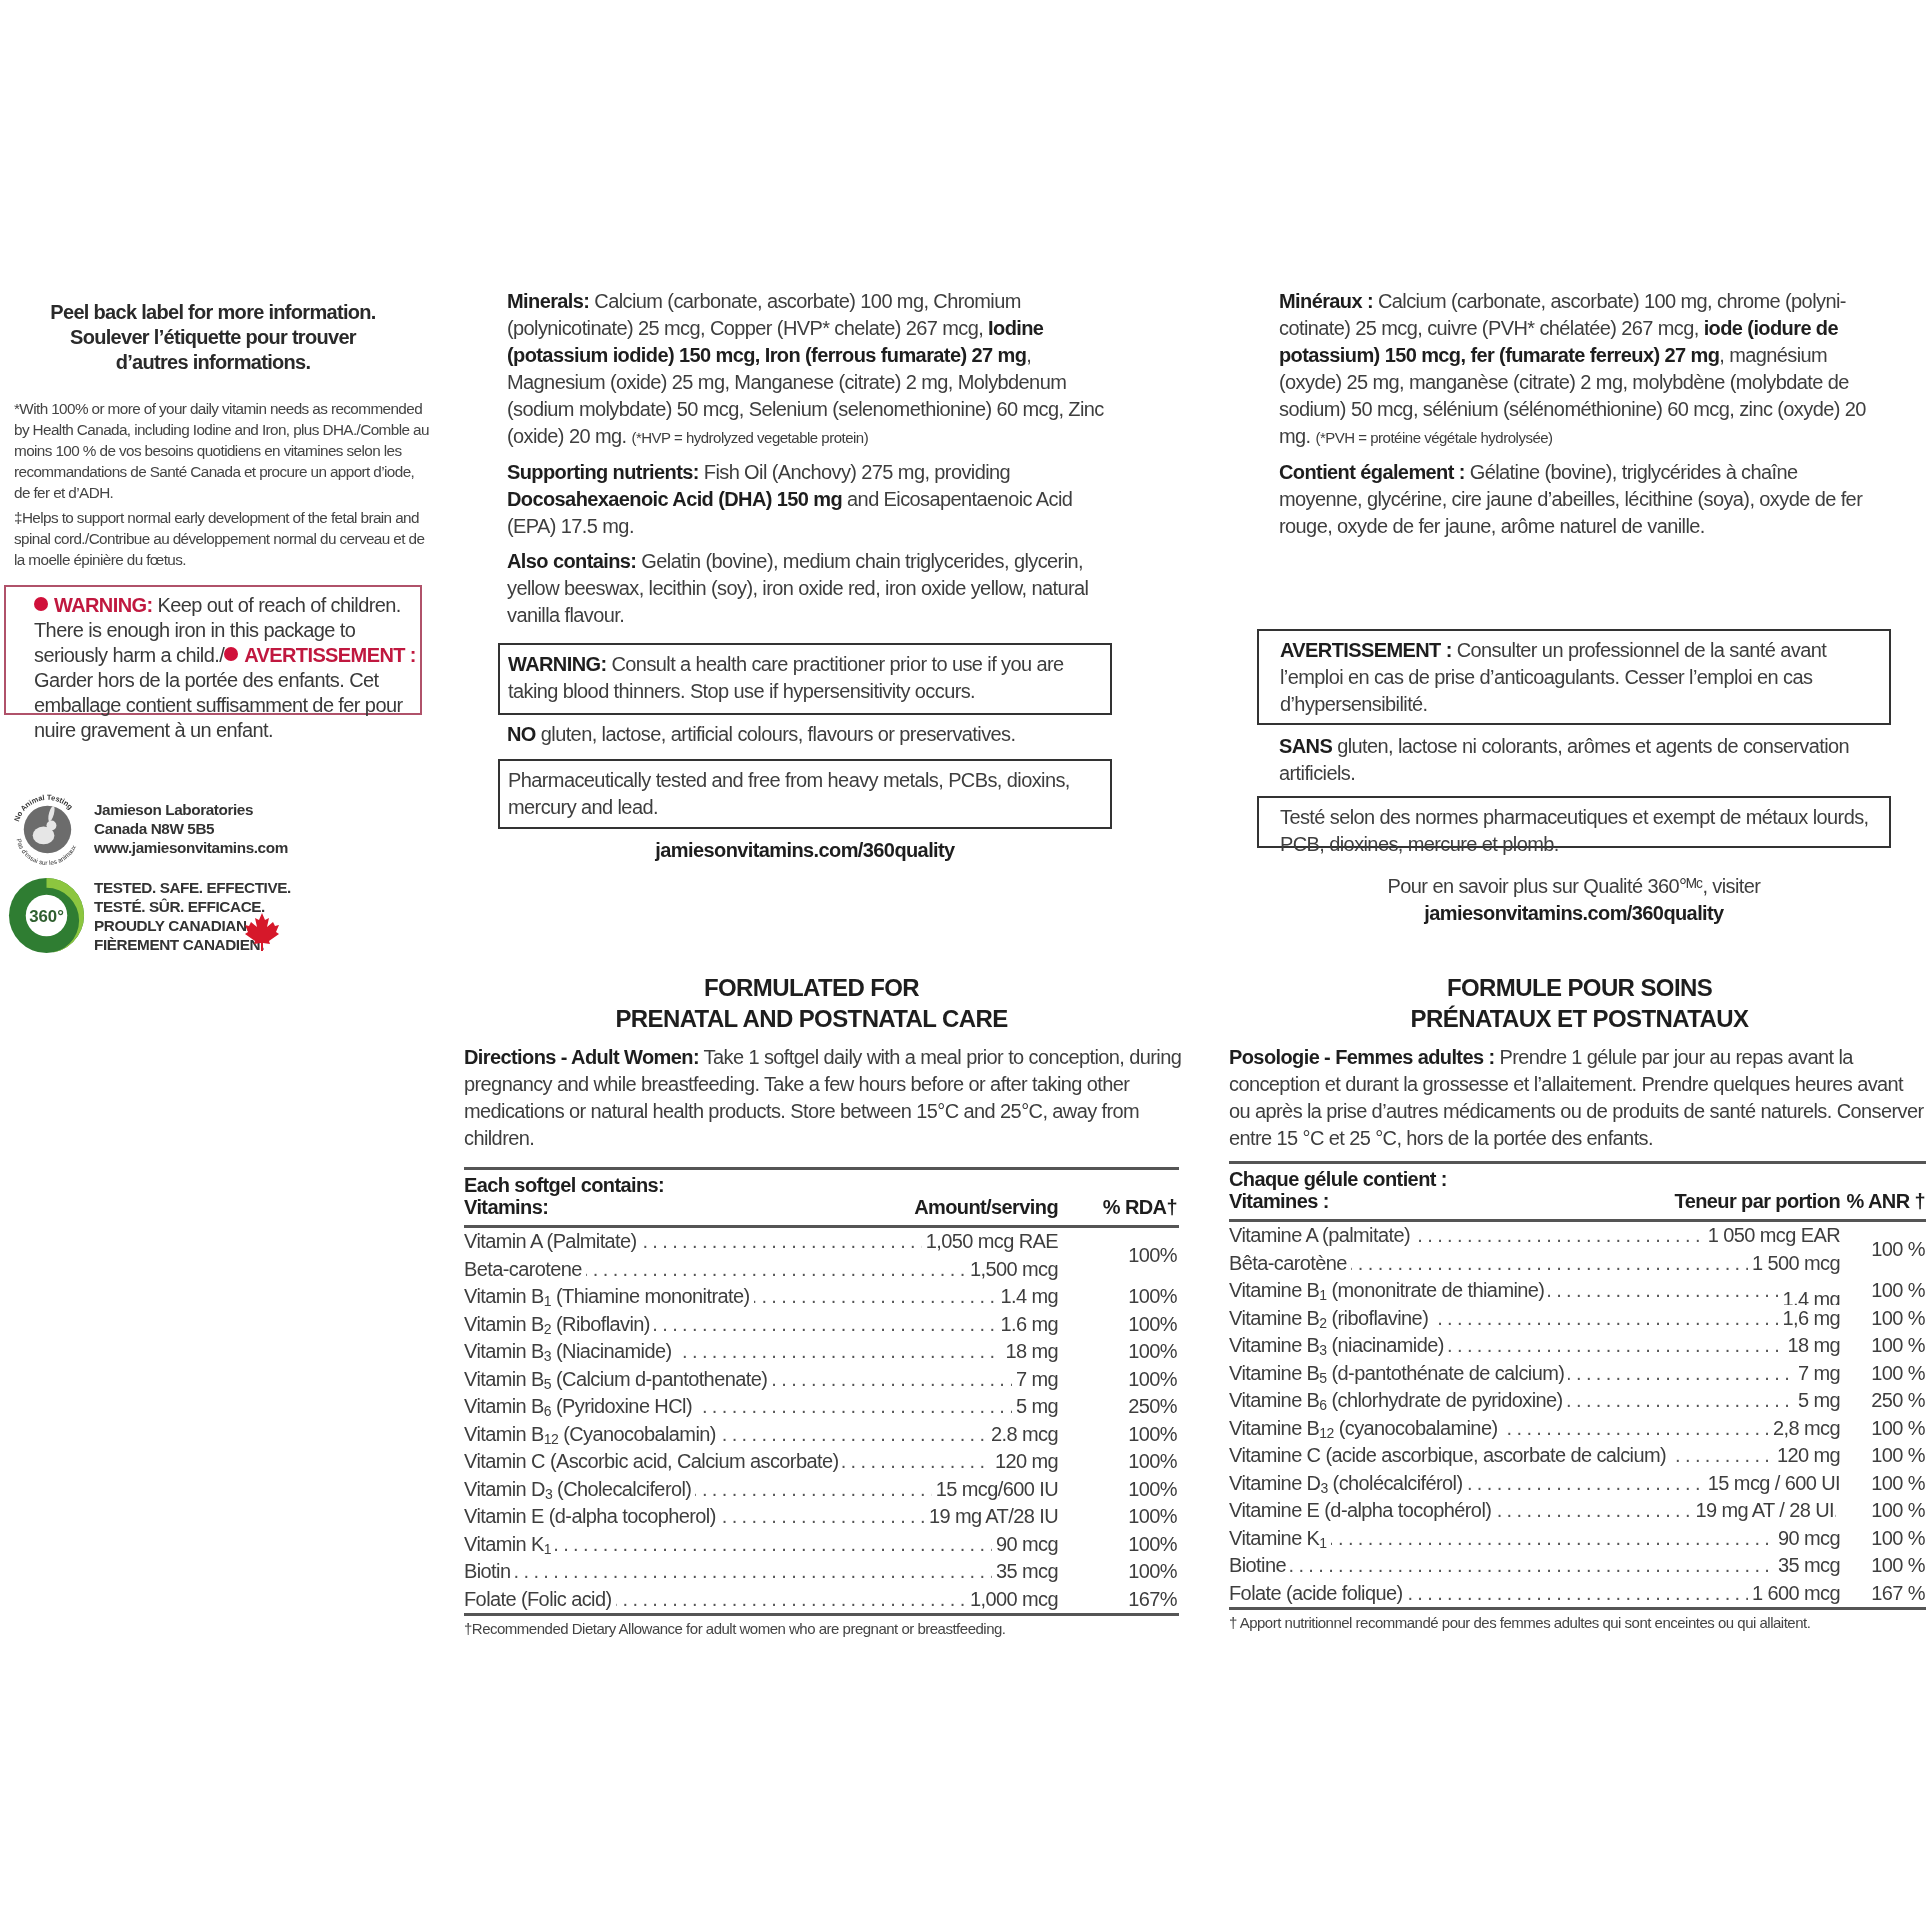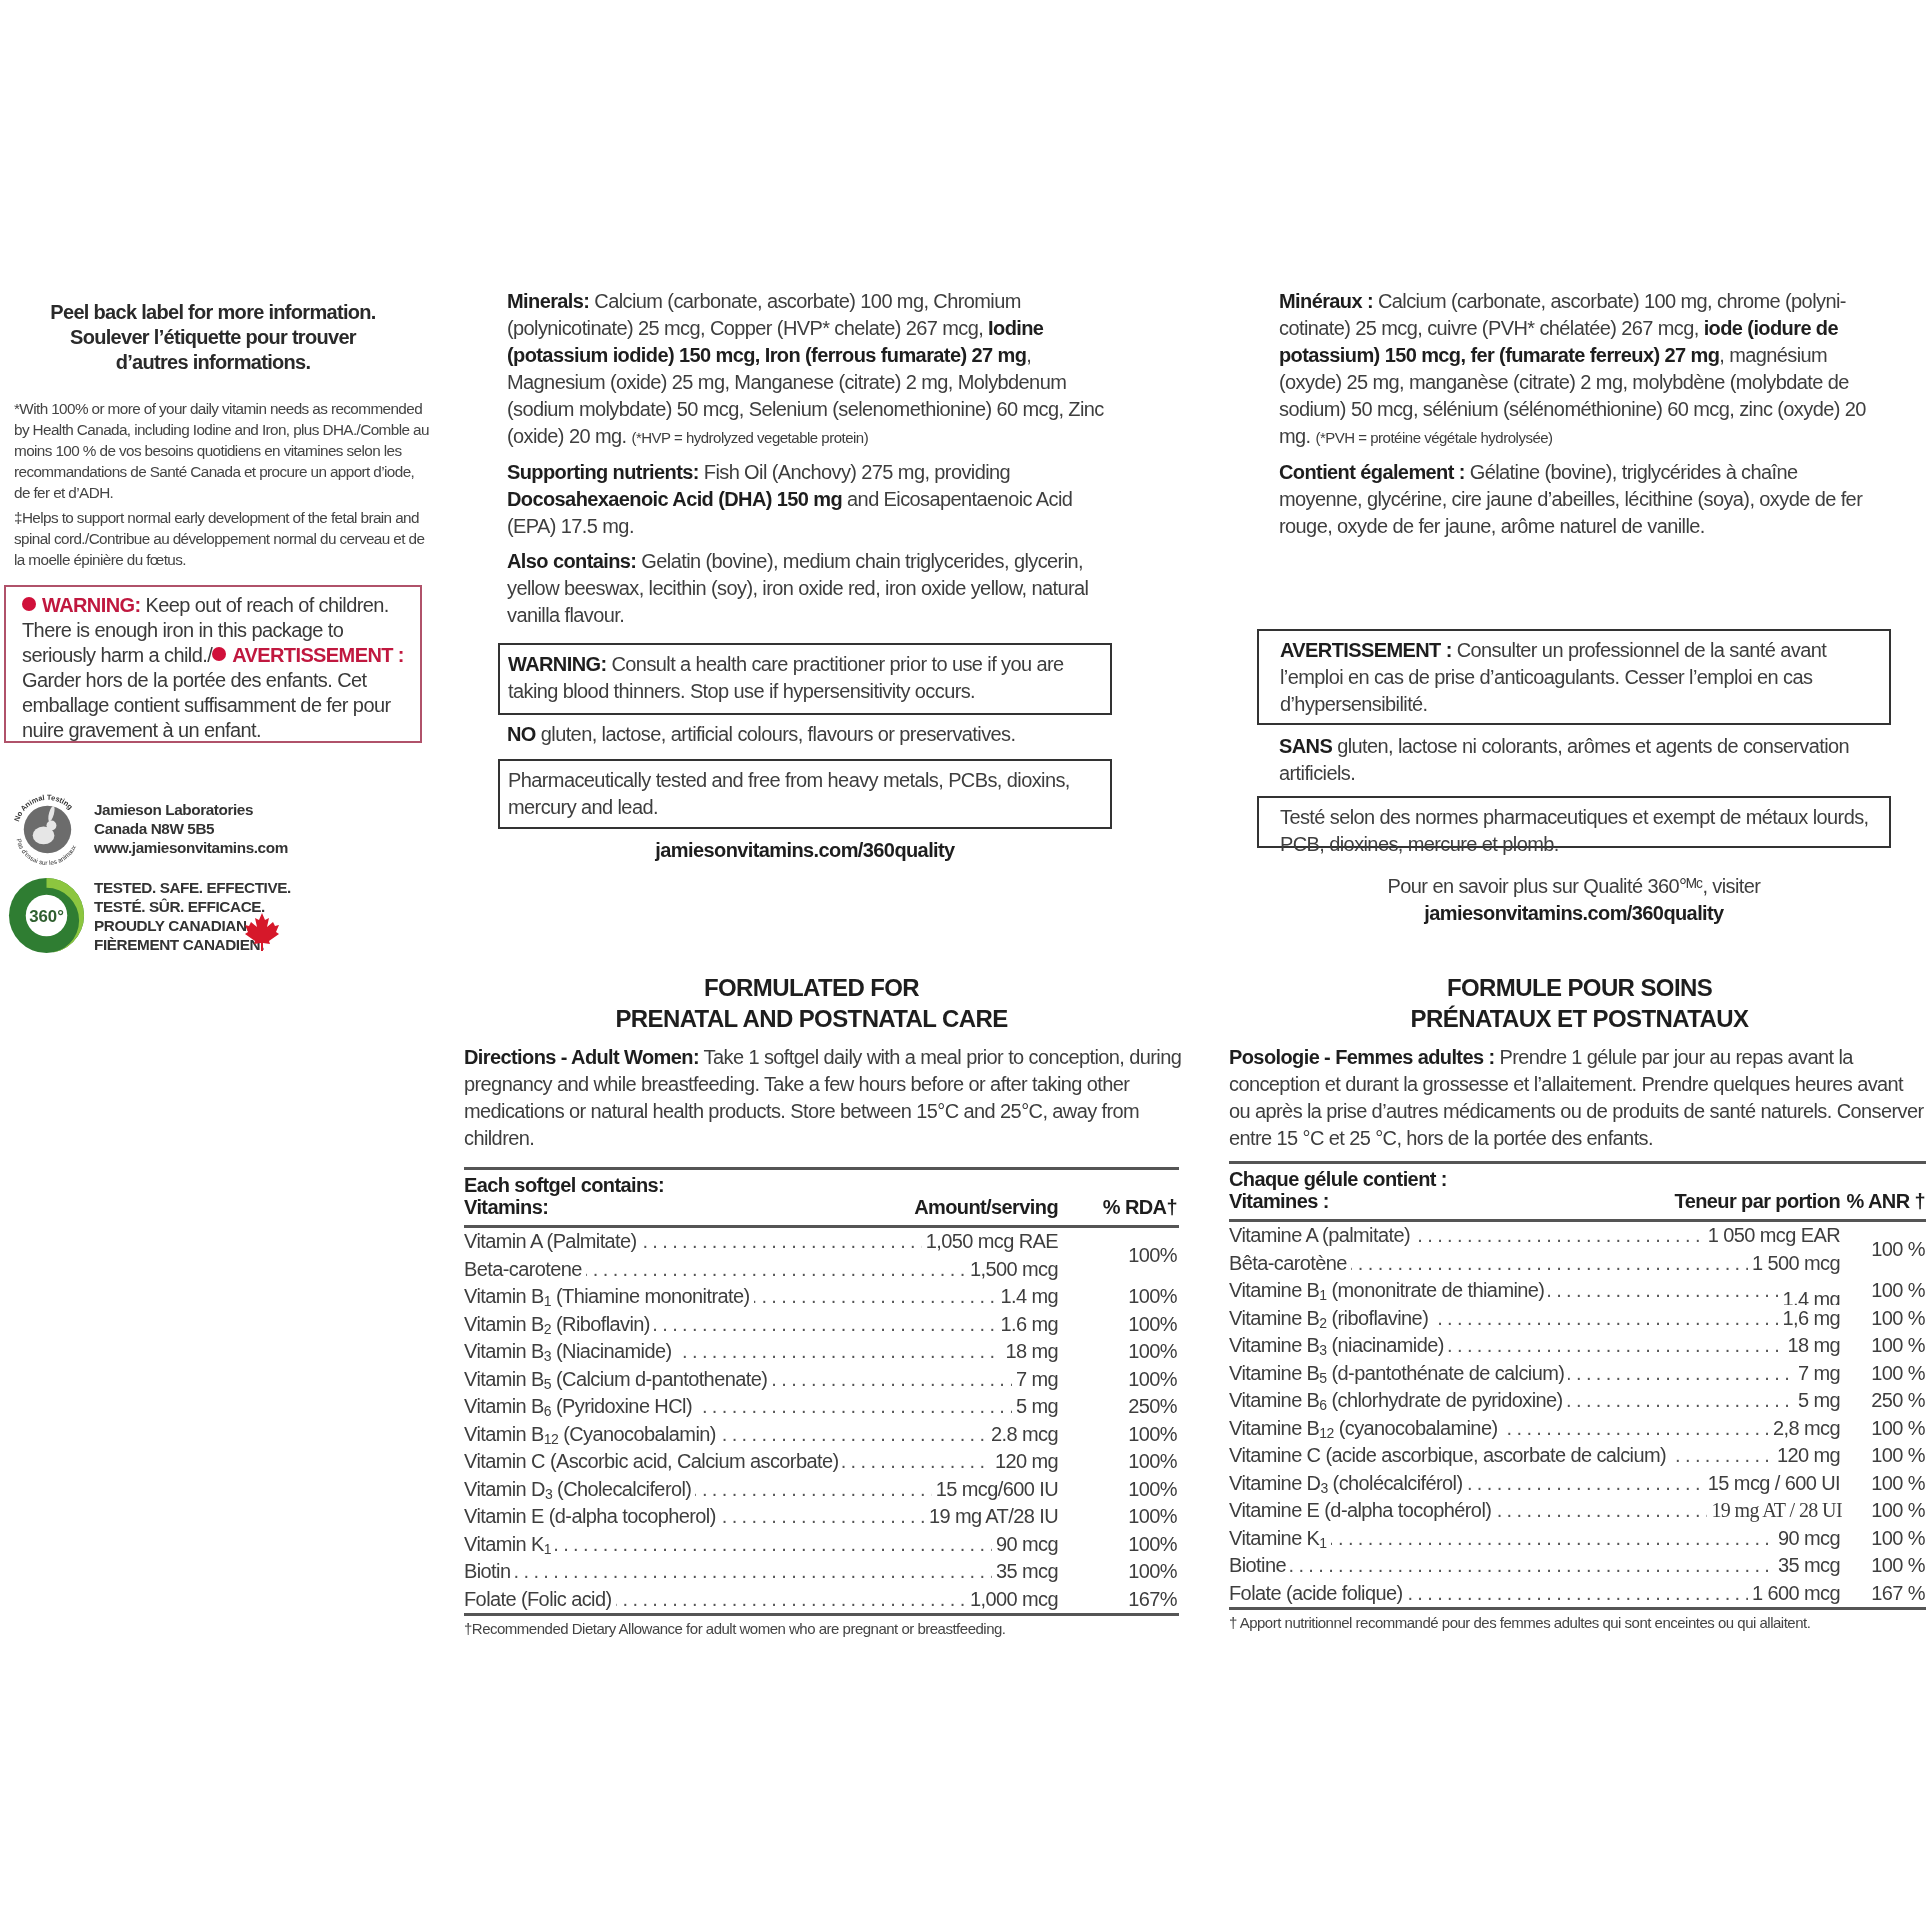--- a/index.html
+++ b/index.html
@@ -5,21 +5,21 @@
   html, body { margin:0; padding:0; background:#ffffff; }
   body { width:1927px; height:1927px; position:relative; overflow:hidden;
          font-family:"Liberation Sans", sans-serif; color:#3a3a3a; }
   .abs { position:absolute; }
   b, .b { font-weight:bold; color:#1e1e1e; }
 
   
   #peel { left:20px; top:300px; width:386px; text-align:center; font-size:20px; line-height:25px; font-weight:bold; color:#2a2a2a; letter-spacing:-0.7px; }
   #notes { left:14px; top:398px; width:416px; font-size:15.3px; line-height:21px; color:#444; letter-spacing:-0.6px; }
   #notes p { margin:0 0 4px 0; }
-  #child-warn { left:4px; top:585px; width:418px; height:158px; border:2px solid #b0526a; box-sizing:border-box; padding:6px 0 0 16px; font-size:20px; line-height:25px; color:#3a3a3a; letter-spacing:-0.6px; }
+  #child-warn { left:4px; top:585px; width:418px; height:130px; border:2px solid #b0526a; box-sizing:border-box; padding:6px 0 0 28px; font-size:20px; line-height:25px; color:#3a3a3a; letter-spacing:-0.6px; }
   .red { color:#c0183f; font-weight:bold; }
   .dot { display:inline-block; width:14px; height:14px; border-radius:50%; background:#d0103a; margin-right:6px; vertical-align:1px; }
   #company { left:94px; top:800px; font-size:15.3px; line-height:19px; font-weight:bold; color:#333; letter-spacing:-0.4px; }
   #tested { left:94px; top:878px; font-size:15.3px; line-height:19px; font-weight:bold; color:#333; letter-spacing:-0.4px; }
   #rabbit-logo { left:8px; top:790px; width:79px; height:79px; }
   #quality-logo { left:6px; top:875px; width:81px; height:81px; }
   #maple { left:244px; top:911px; width:36px; height:40px; }
 
   
   .para { font-size:20px; line-height:27px; letter-spacing:-0.6px; color:#3e3e3e; }
@@ -330,21 +330,21 @@
       </div>
       <div class="row">
         <span class="dots" style="width: 607px;"> .  .  .  .  .  .  .  .  .  .  .  .  .  .  .  .  .  .  .  .  .  .  .  .  .  .  .  .  .  .  .  .  .  .  .  .  .  .  .  .  .  .  .  .  .  .  .  .  .  .  .  .  .  .  .  .  .  .  .  .  .  .  .  .  .  .  .  .  .  .  .  .  .  .  .  .  .  .  .  . </span>
         <span class="name">Vitamine D<sub>3</sub> (cholécalciférol)</span>
         <span class="amt" style="right: 87px;">15 mcg / 600 UI</span>
         <span class="pct">100 %</span>
       </div>
       <div class="row">
         <span class="dots" style="width: 607px;"> .  .  .  .  .  .  .  .  .  .  .  .  .  .  .  .  .  .  .  .  .  .  .  .  .  .  .  .  .  .  .  .  .  .  .  .  .  .  .  .  .  .  .  .  .  .  .  .  .  .  .  .  .  .  .  .  .  .  .  .  .  .  .  .  .  .  .  .  .  .  .  .  .  .  .  .  .  .  .  . </span>
         <span class="name">Vitamine E (d-alpha tocophérol)</span>
-        <span class="amt" style="right: 85px; font-family: Liberation Serif, serif;">19 mg AT / 28 UI</span>
+        <span class="amt" style="right: 93px;">19 mg AT / 28 UI</span>
         <span class="pct">100 %</span>
       </div>
       <div class="row">
         <span class="dots" style="width: 607px;"> .  .  .  .  .  .  .  .  .  .  .  .  .  .  .  .  .  .  .  .  .  .  .  .  .  .  .  .  .  .  .  .  .  .  .  .  .  .  .  .  .  .  .  .  .  .  .  .  .  .  .  .  .  .  .  .  .  .  .  .  .  .  .  .  .  .  .  .  .  .  .  .  .  .  .  .  .  .  .  . </span>
         <span class="name">Vitamine K<sub>1</sub></span>
         <span class="amt" style="right: 87px;">90 mcg</span>
         <span class="pct">100 %</span>
       </div>
       <div class="row">
         <span class="dots" style="width: 607px;"> .  .  .  .  .  .  .  .  .  .  .  .  .  .  .  .  .  .  .  .  .  .  .  .  .  .  .  .  .  .  .  .  .  .  .  .  .  .  .  .  .  .  .  .  .  .  .  .  .  .  .  .  .  .  .  .  .  .  .  .  .  .  .  .  .  .  .  .  .  .  .  .  .  .  .  .  .  .  .  . </span>

